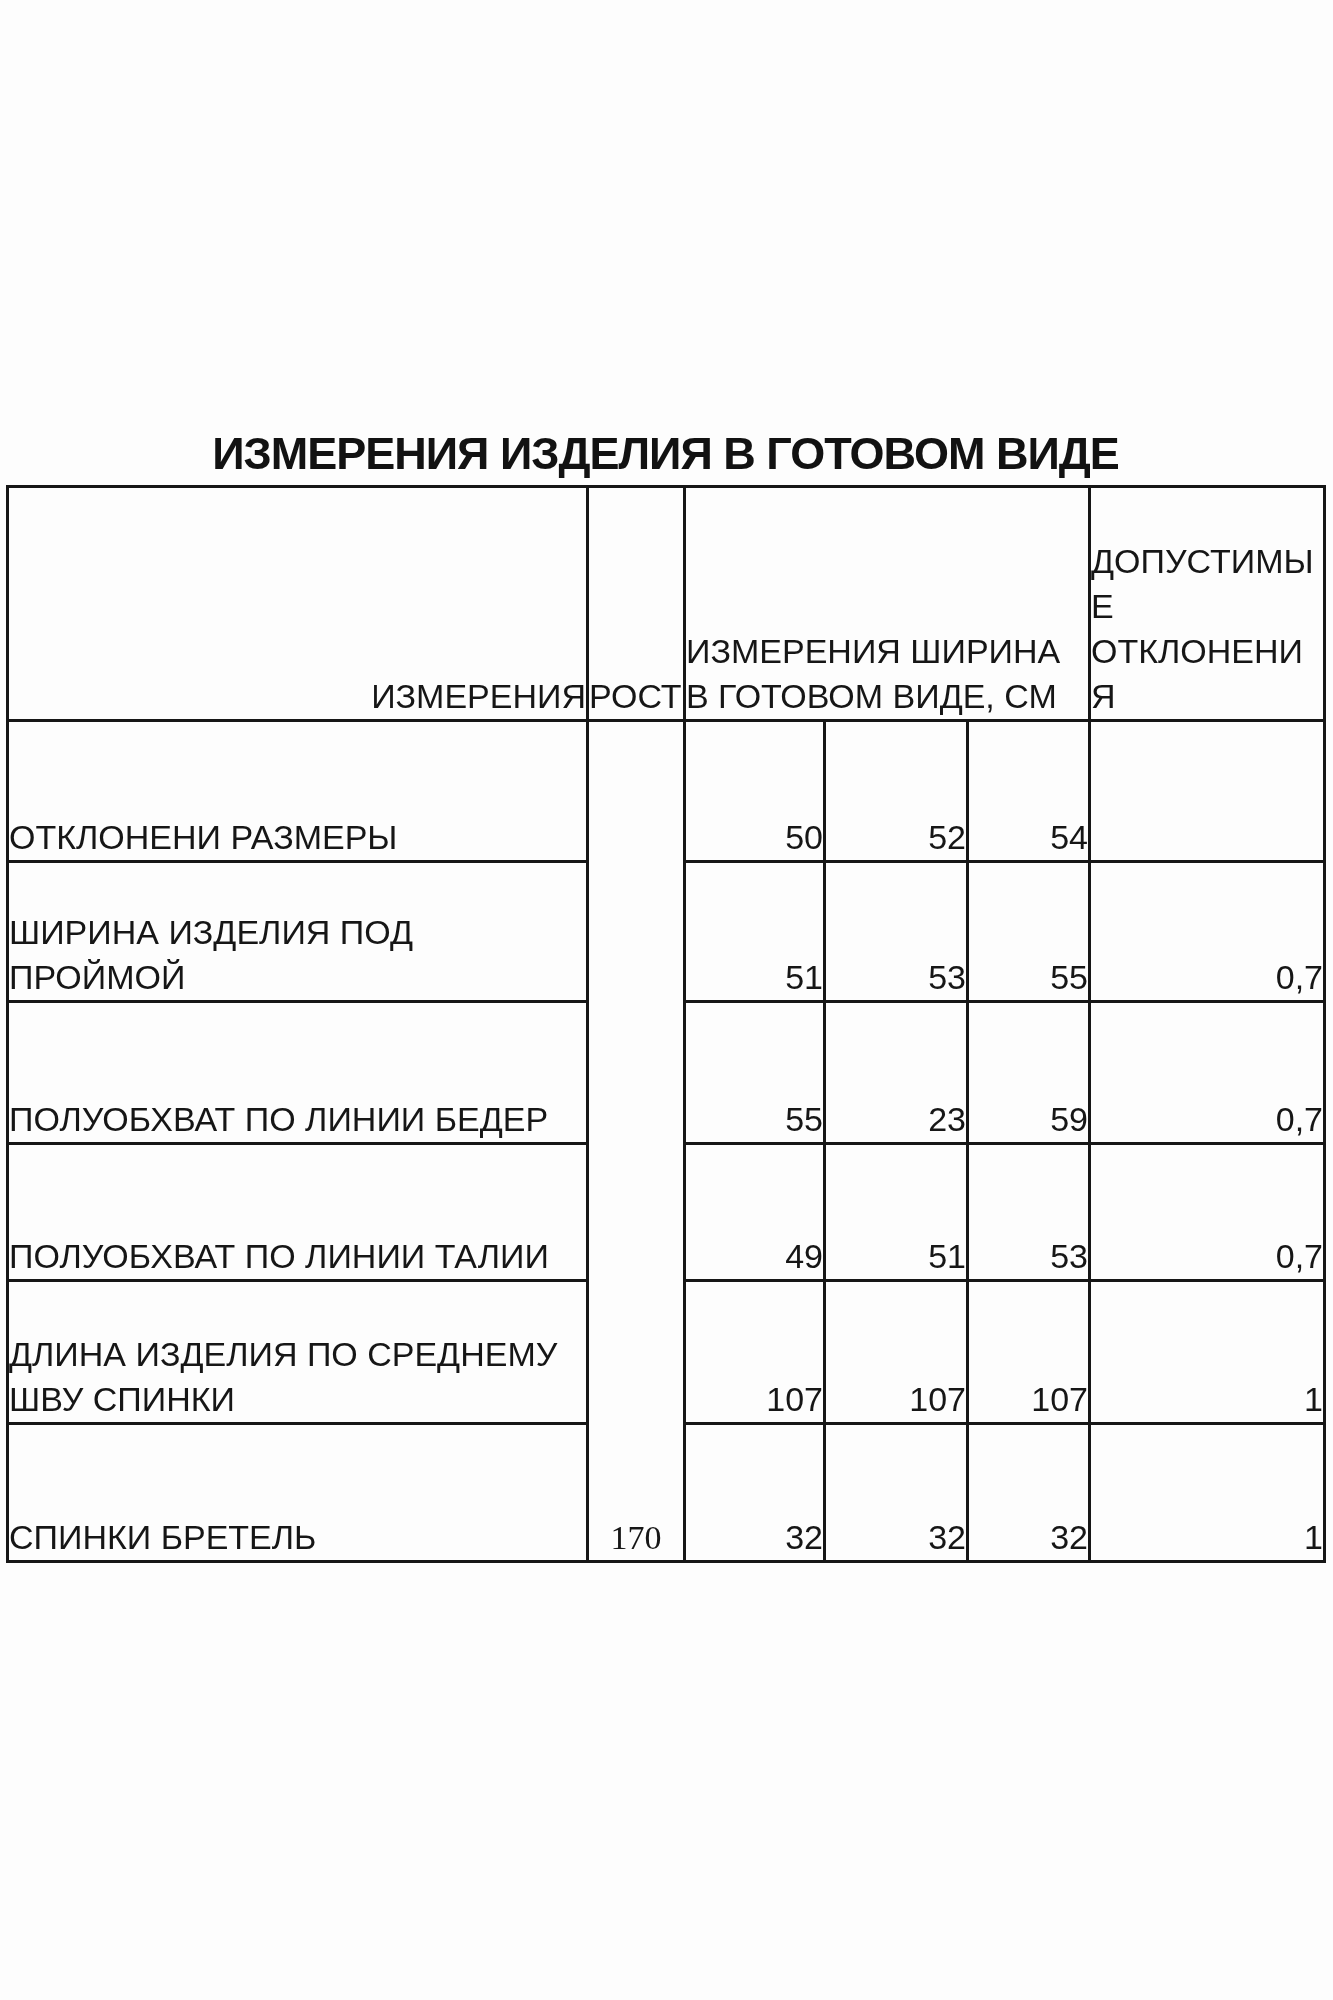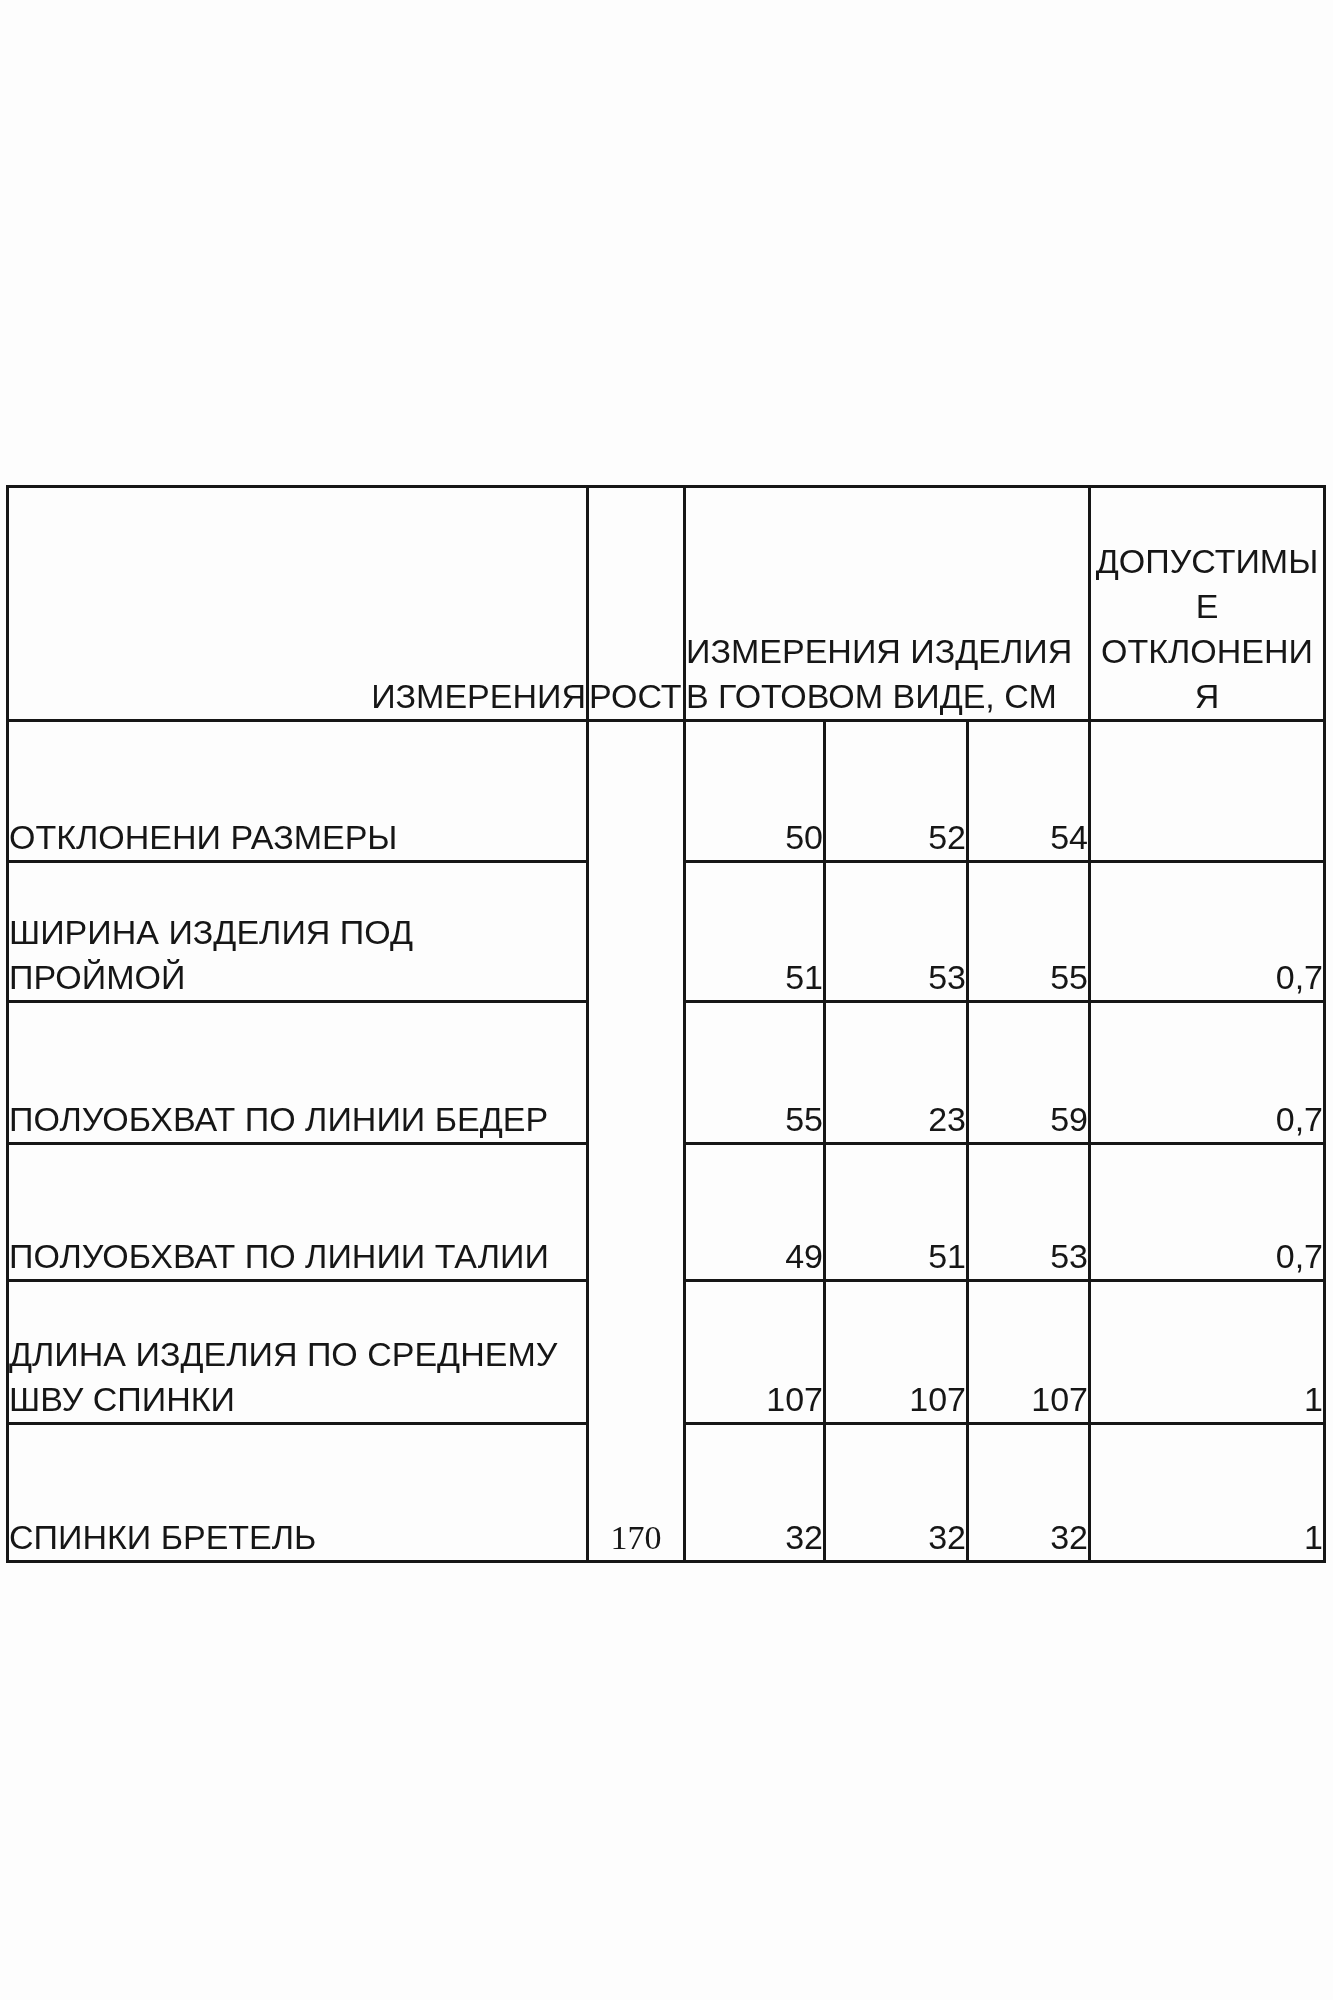--- a/index.html
+++ b/index.html
@@ -59,21 +59,20 @@
   td.h-rost {
     text-align: left;
     padding-bottom: 6px;
   }
   td.h-fin {
     text-align: left;
     padding: 0 6px 6px 13px;
     white-space: pre-line;
   }
   td.h-tol {
-    text-align: center;
     padding: 0 2px 4px 2px;
     white-space: pre-line;
   }
   
   td.num {
     text-align: right;
     padding: 0 15px 6px 0;
     margin-top: 48px;
   }
   
@@ -82,36 +81,37 @@
     text-align: center;
     padding-top: 12px;
     font-family: Liberation Serif, serif;
   }
 </style>
 </head>
 <body>
 
 <div class="canvas">
 
+  <div class="doc-title">ИЗМЕРЕНИЯ ИЗДЕЛИЯ В ГОТОВОМ ВИДЕ</div>
 
   <table class="meas">
     <colgroup>
       <col style="width:580px">
       <col style="width:97px">
       <col style="width:140px">
       <col style="width:143px">
       <col style="width:122px">
       <col style="width:235px">
     </colgroup>
 
     <tbody>
         <tr style="height:234px">
       <td class="h-meas">ИЗМЕРЕНИЯ</td>
       <td class="h-rost">РОСТ</td>
-      <td class="h-fin" colspan="3">ИЗМЕРЕНИЯ ИЗДЕЛИЯ
+      <td class="h-fin" colspan="3">ИЗМЕРЕНИЯ ШИРИНА
 В ГОТОВОМ ВИДЕ, СМ</td>
       <td class="h-tol">ДОПУСТИМЫ
 Е
 ОТКЛОНЕНИ
 Я</td>
     </tr>
 
     <tr style="height:141px">
       <td class="lbl">ОТКЛОНЕНИ РАЗМЕРЫ</td>
       <td class="rost-val" rowspan="6">170</td>

